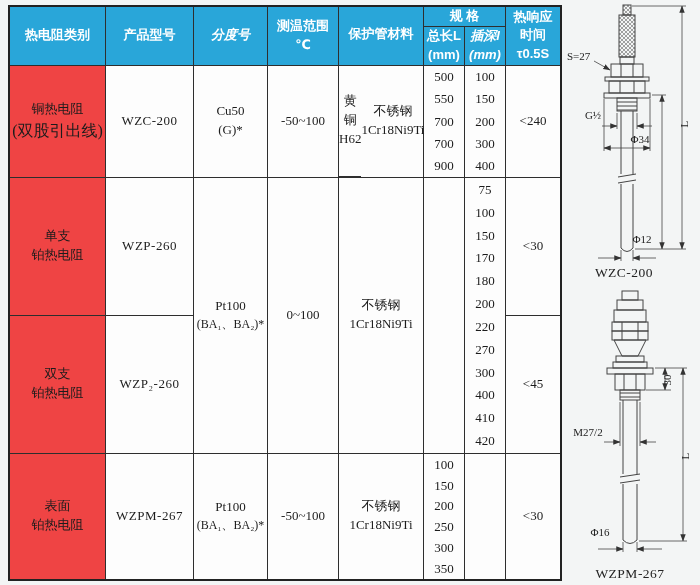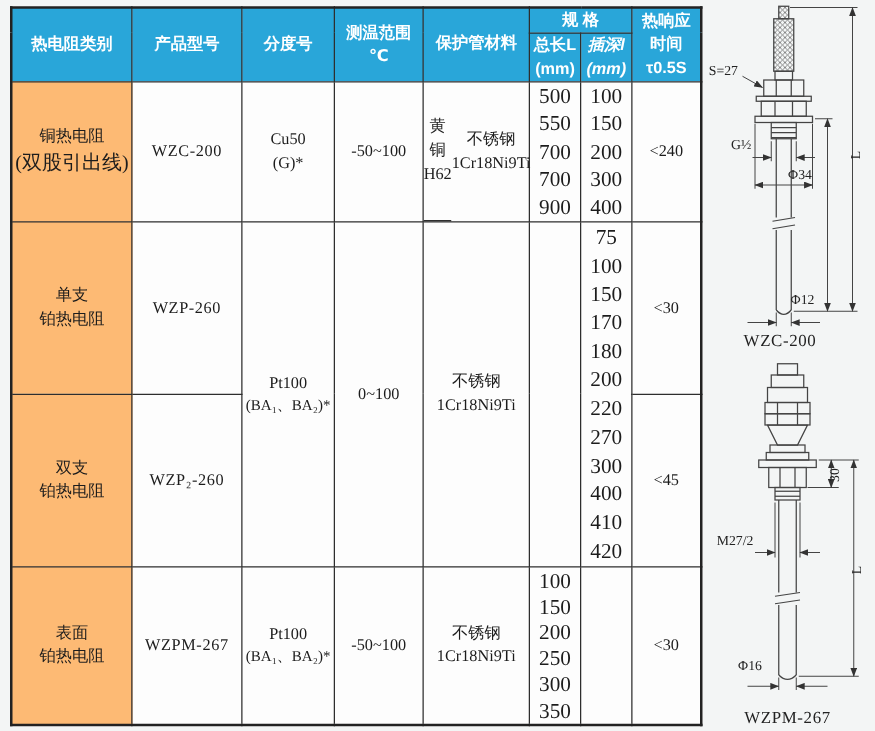--- a/index.html
+++ b/index.html
@@ -23,28 +23,28 @@
     font-size:13px;line-height:1.45;
   }
   table.spec{border:2px solid #222;}
   thead th{
     background:#29a6d9;color:#ffffff;
     border:2px solid #1a6b99;
     font-family:"Liberation Sans","DejaVu Sans",sans-serif;
     font-weight:bold;font-size:12px;line-height:1.3;
   }
   thead .sub{font-size:11.5px;}
-  td.cat{background:#fdba74;}
+  td.cat{background:#ef4444;}
   td.p0{padding:0;}
   .two-line span{display:block;}
   .vlist{
     display:flex;flex-direction:column;justify-content:space-around;
     align-items:center;width:100%;
   }
-  .vlist .num{font-size:17px;line-height:1;}
+  .vlist .num{font-size:13px;line-height:1;}
   .split{display:flex;flex-direction:row;width:100%;}
   .split .half{
     flex:1;display:flex;flex-direction:column;justify-content:center;
   }
   .split .half.hb{border-bottom:1.5px solid #2e2e2e;}
   .model{letter-spacing:0.5px;}
   
   .panel{position:absolute;left:560px;top:0;width:140px;height:585px;}
   svg.diag{display:block;position:absolute;left:0;}
   svg text{
@@ -54,21 +54,21 @@
   svg text.cap{font-size:13.5px;letter-spacing:0.5px;}
 </style>
 </head>
 <body>
 
 <table class="spec">
   <thead>
     <tr style="height:20px;">
       <th style="width:95px;" rowspan="2">热电阻类别</th>
       <th style="width:87px;margin-top:12px;" rowspan="2">产品型号</th>
-      <th style="width:73px;" rowspan="2">分度号</th>
+      <th style="width:73px;font-style:italic;" rowspan="2">分度号</th>
       <th style="width:70px;text-align:center;" rowspan="2" class="two-line">
         <span>测温范围</span>
         <span>℃</span>
       </th>
       <th style="width:84px;font-family:Liberation Mono, monospace;" rowspan="2">保护管材料</th>
       <th colspan="2">规  格</th>
       <th style="width:54px;" rowspan="2" class="two-line">
         <span>热响应</span>
         <span>时间</span>
         <span>τ0.5S</span>

